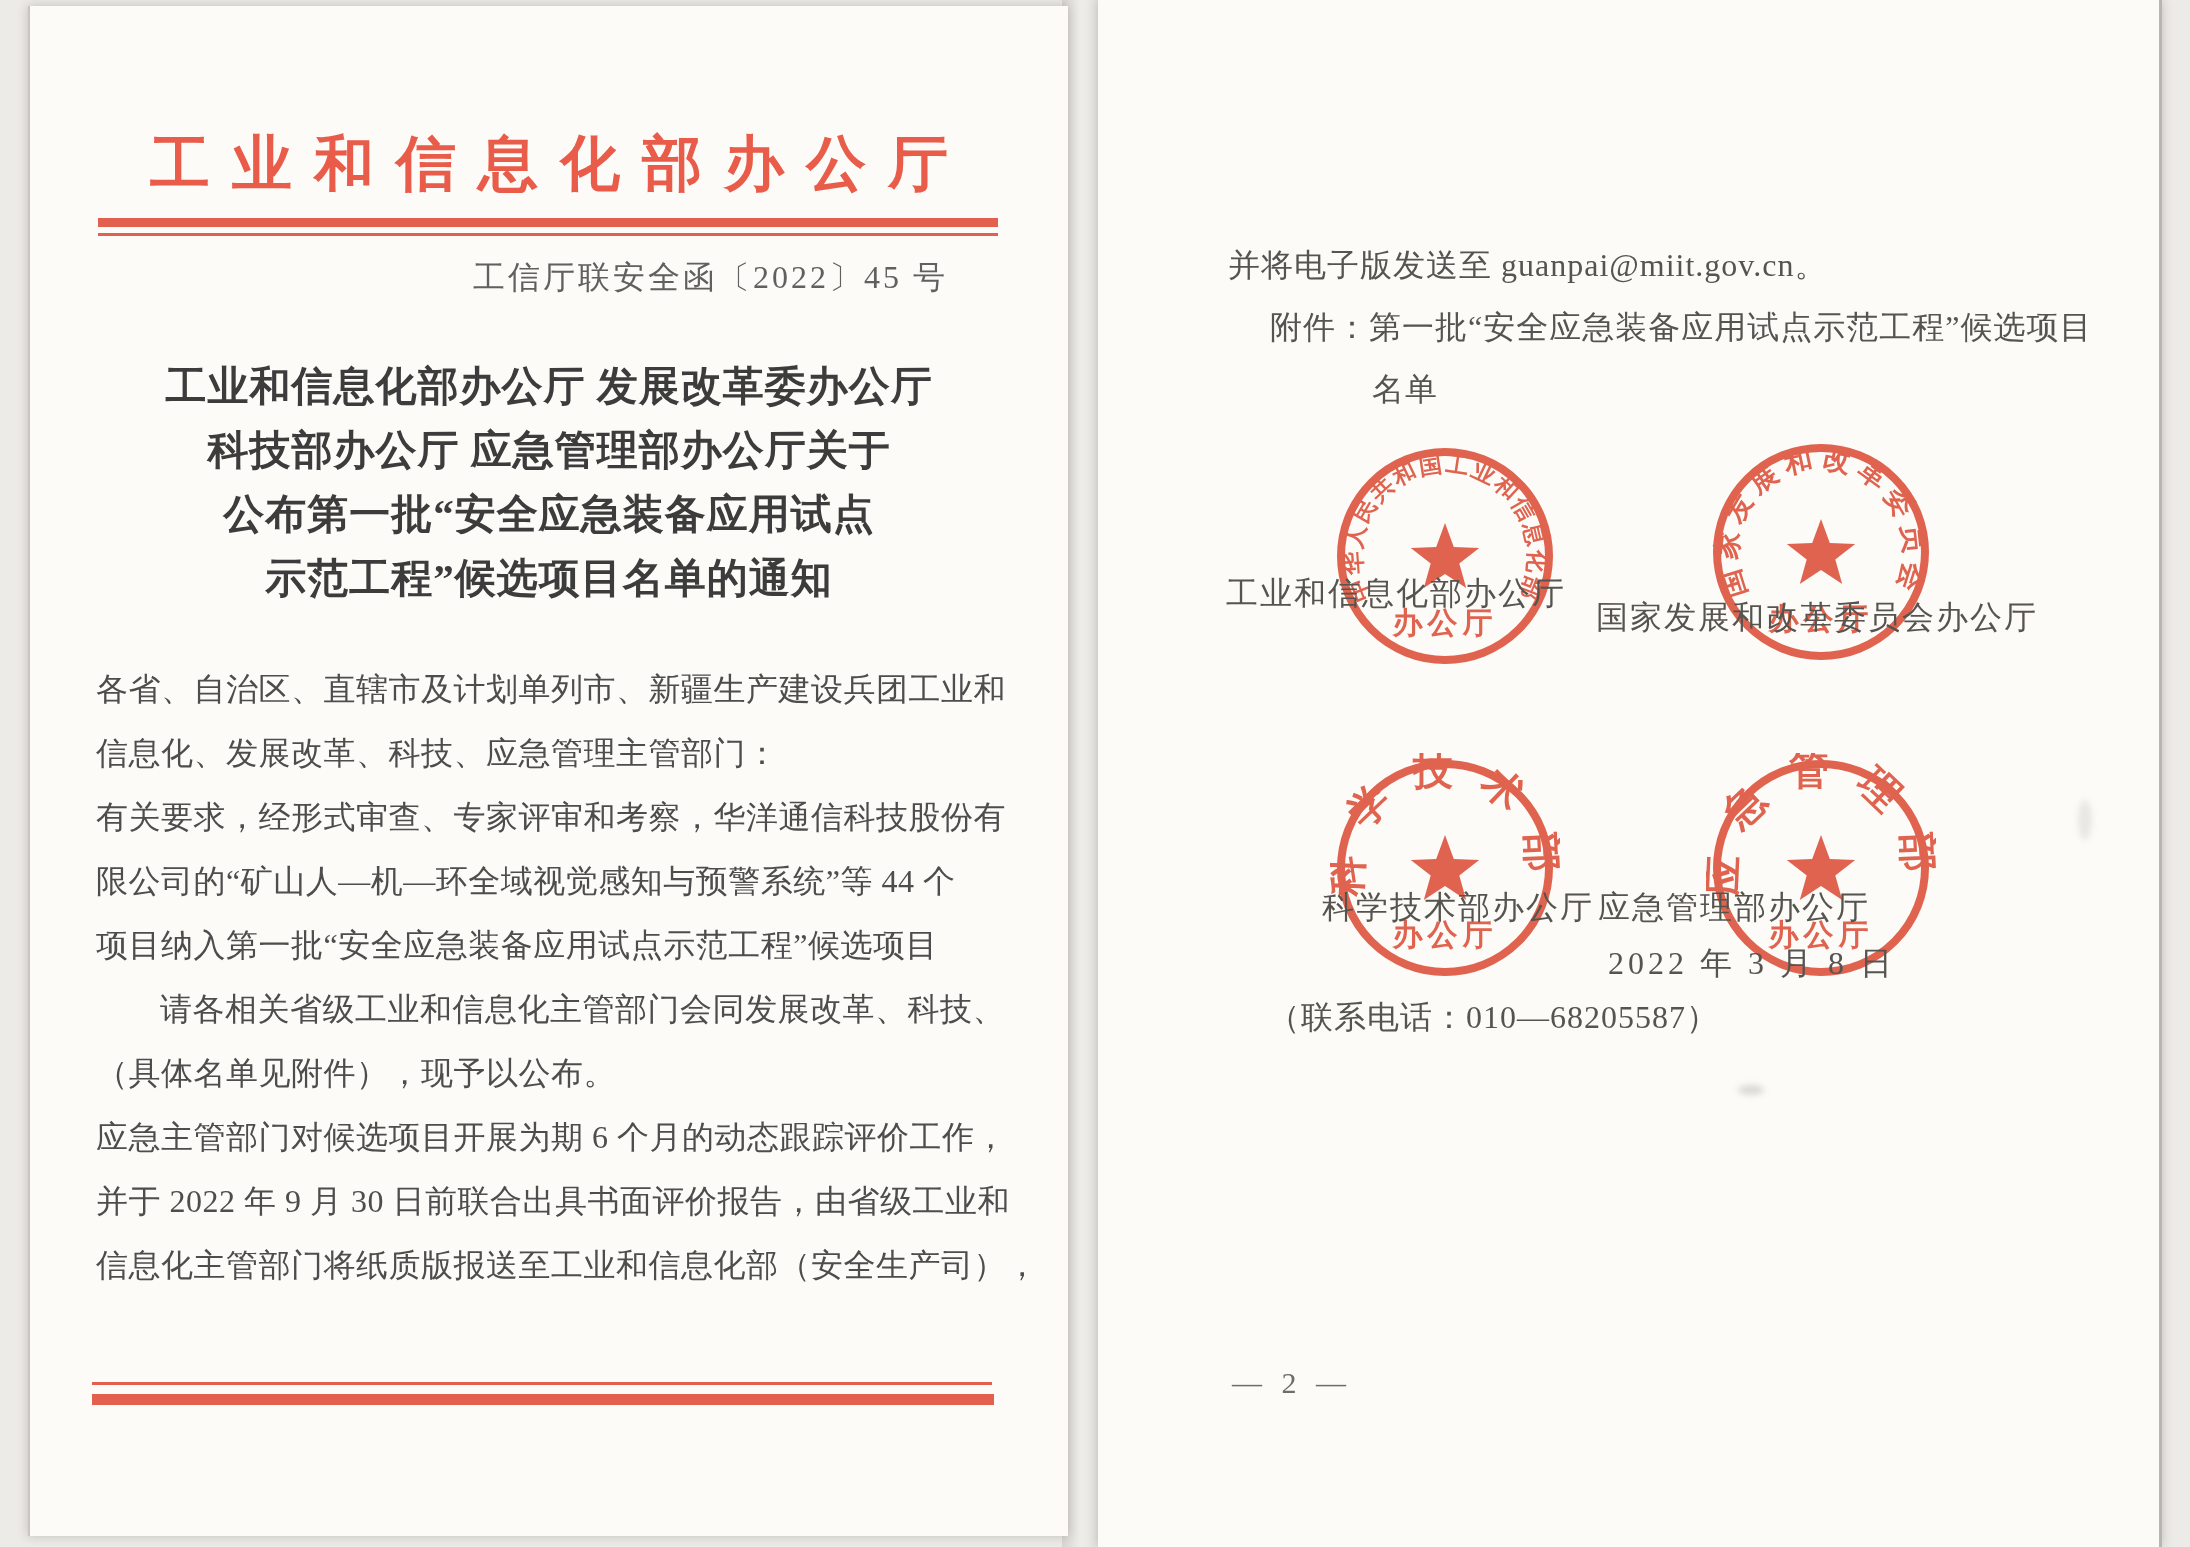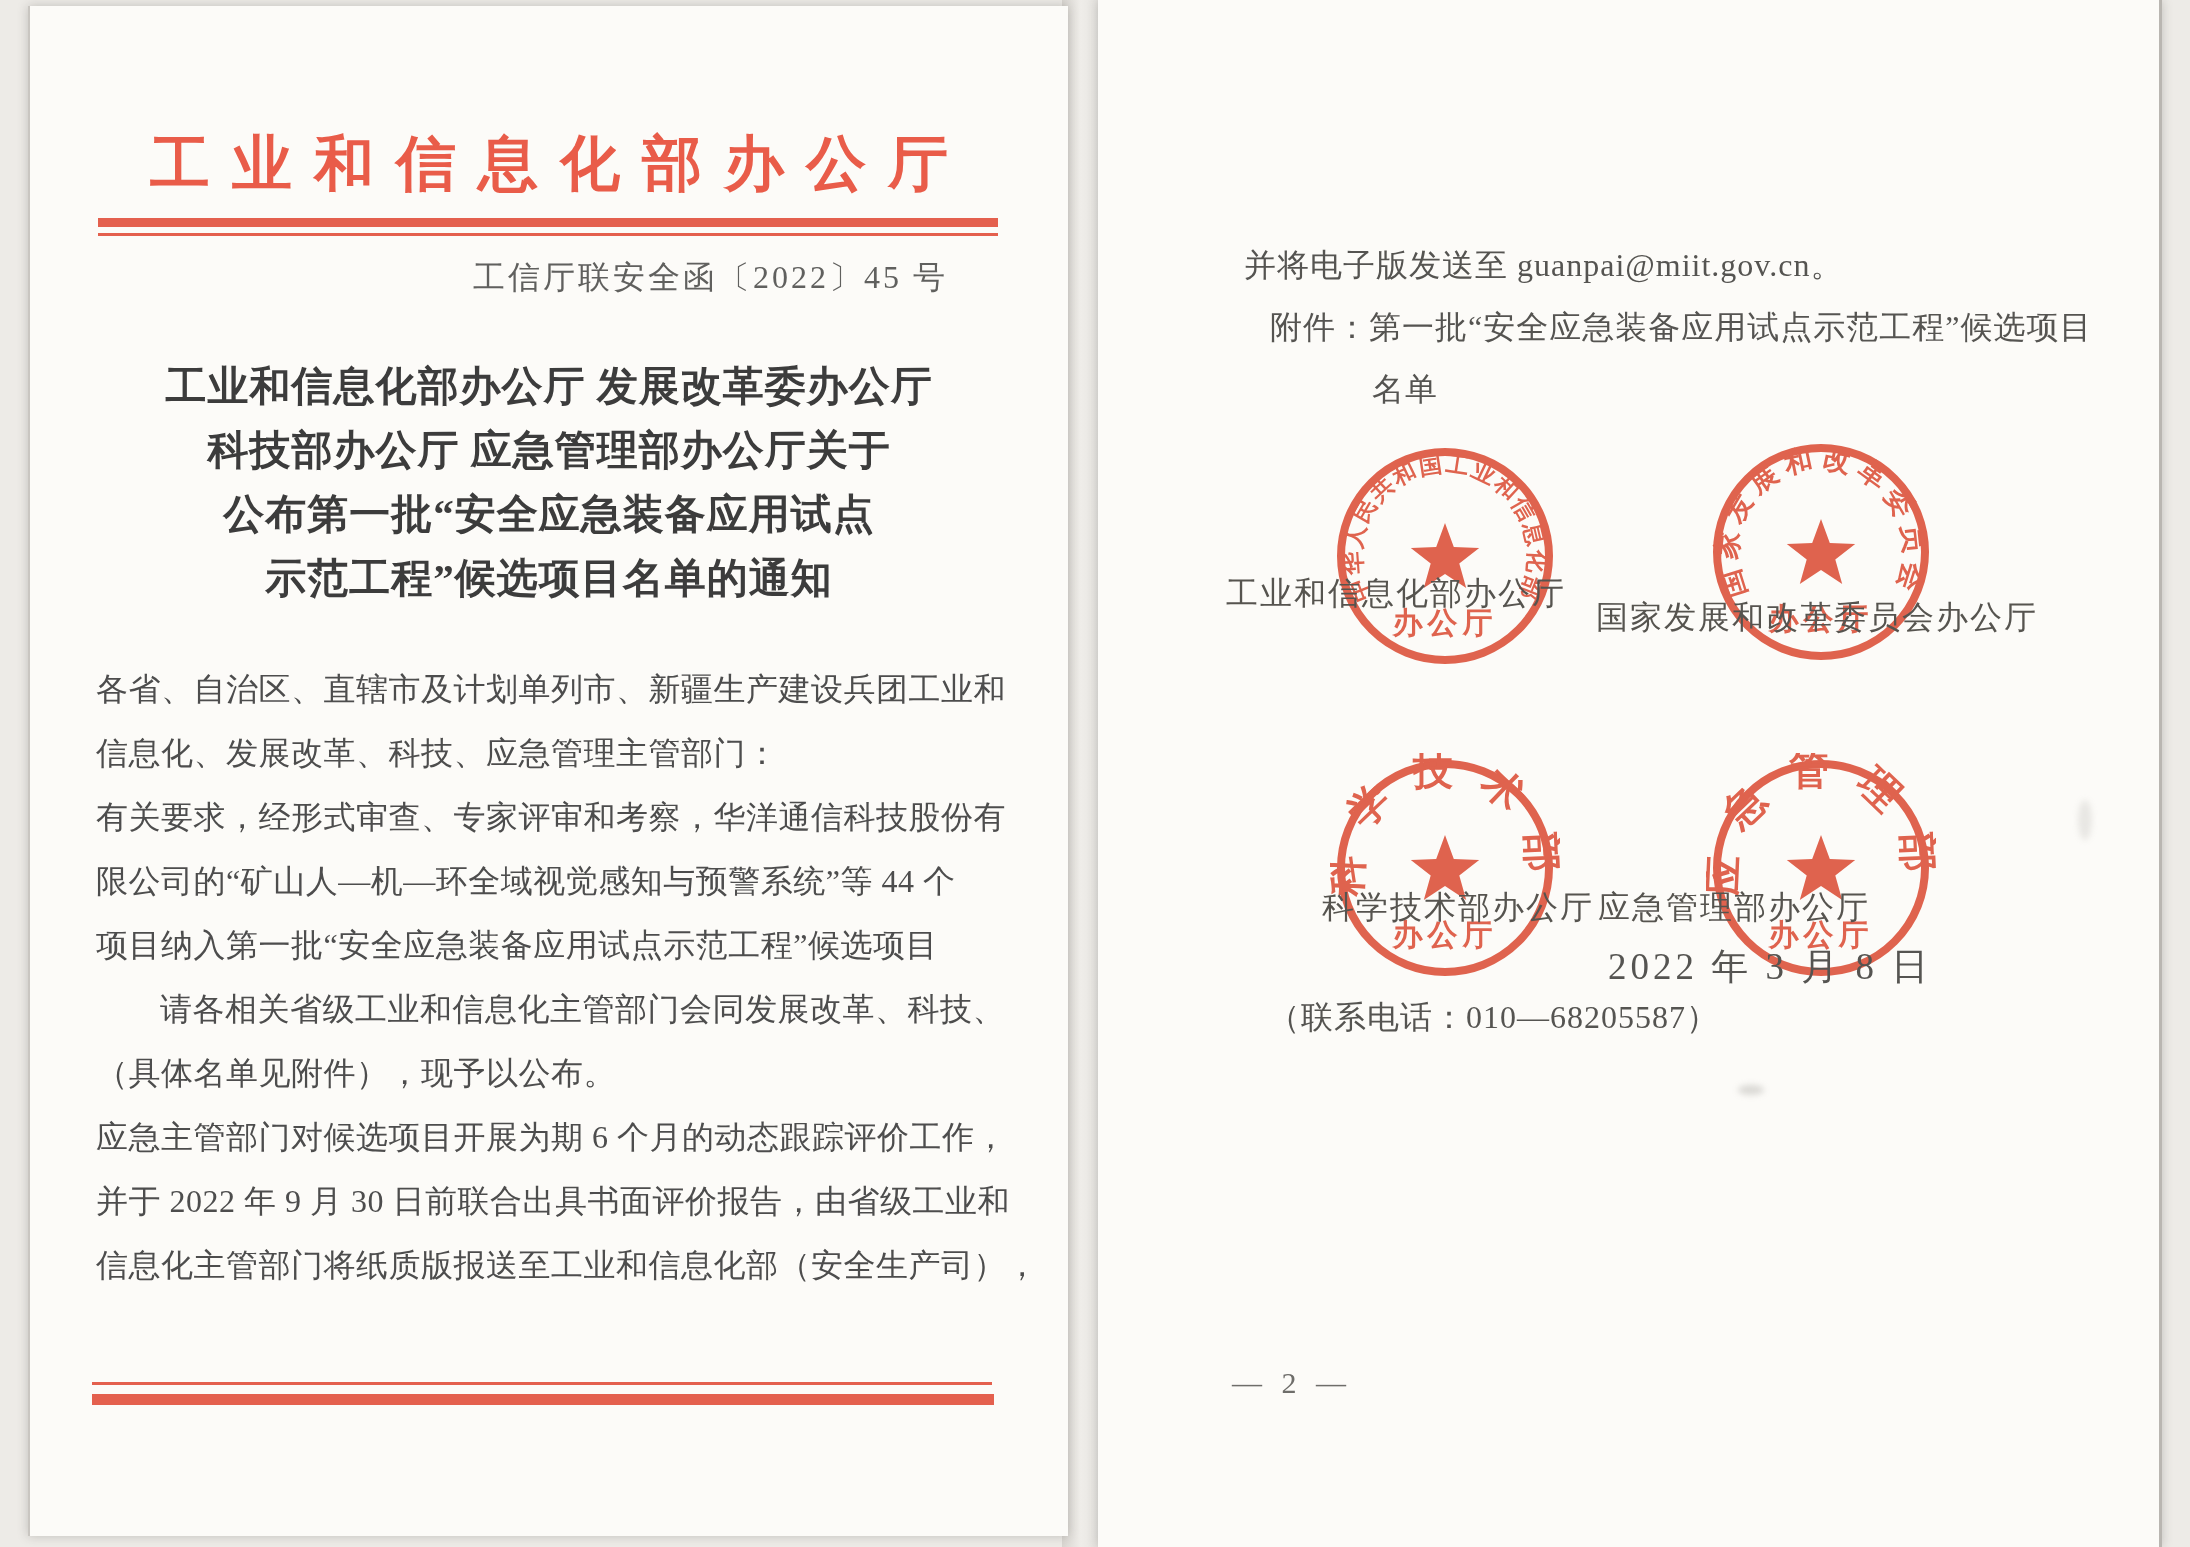--- a/index.html
+++ b/index.html
@@ -47,25 +47,25 @@
   }
   .body-block {
     position: absolute; left: 66px; top: 660px; width: 860px;
     font-size: 32px; color: #4d4d4d; letter-spacing: 0.5px;
   }
   .body-line { height: 64px; line-height: 46px; white-space: nowrap; }
   .body-line.indent { padding-left: 64px; }
 
   
   .rp-text { position: absolute; font-size: 32px; color: #555451; letter-spacing: 1px; white-space: nowrap; }
-  #continuation-line { left: 130px; top: 244px; margin-left: 16px; }
+  #continuation-line { left: 130px; top: 244px; }
   #attachment-line-1 { left: 172px; top: 306px; }
   #attachment-line-2 { left: 274px; top: 368px; }
   #contact-line      { left: 170px; top: 996px; }
-  #sign-date         { left: 510px; top: 942px; font-size: 37px; letter-spacing: 4px; }
+  #sign-date         { left: 510px; top: 942px; font-size: 32px; letter-spacing: 4px; }
   #page-number       { left: 134px; top: 1366px; font-size: 30px; color: #6e6d6a; letter-spacing: 6px; }
 
   .seal { position: absolute; width: 230px; height: 230px; opacity: 0.92; }
   #seal-1 { left: 232px; top: 441px; }
   #seal-2 { left: 608px; top: 437px; }
   #seal-3 { left: 232px; top: 753px; }
   #seal-4 { left: 608px; top: 753px; }
   .seal-label {
     position: absolute; font-size: 32px; color: #56544f;
     letter-spacing: 2px; white-space: nowrap; z-index: 5;

